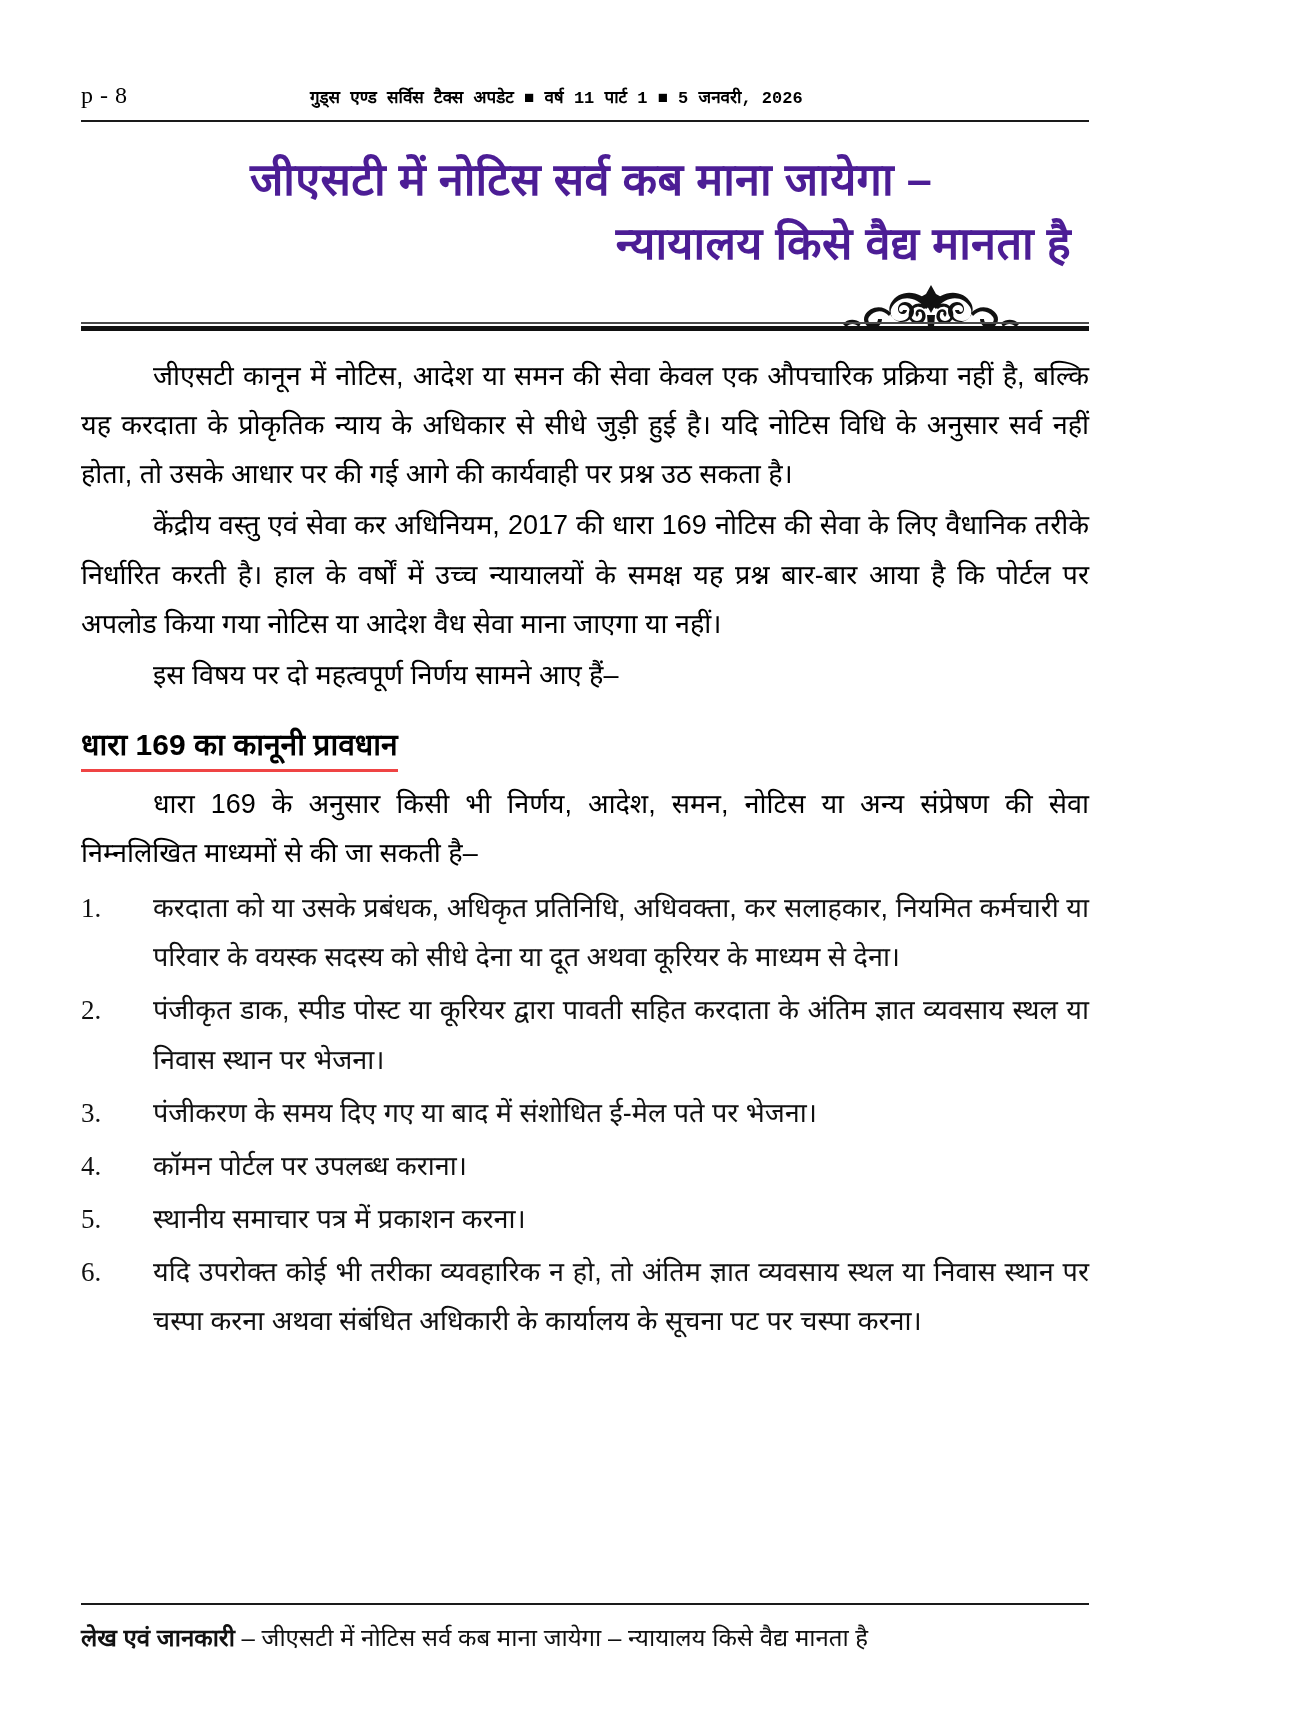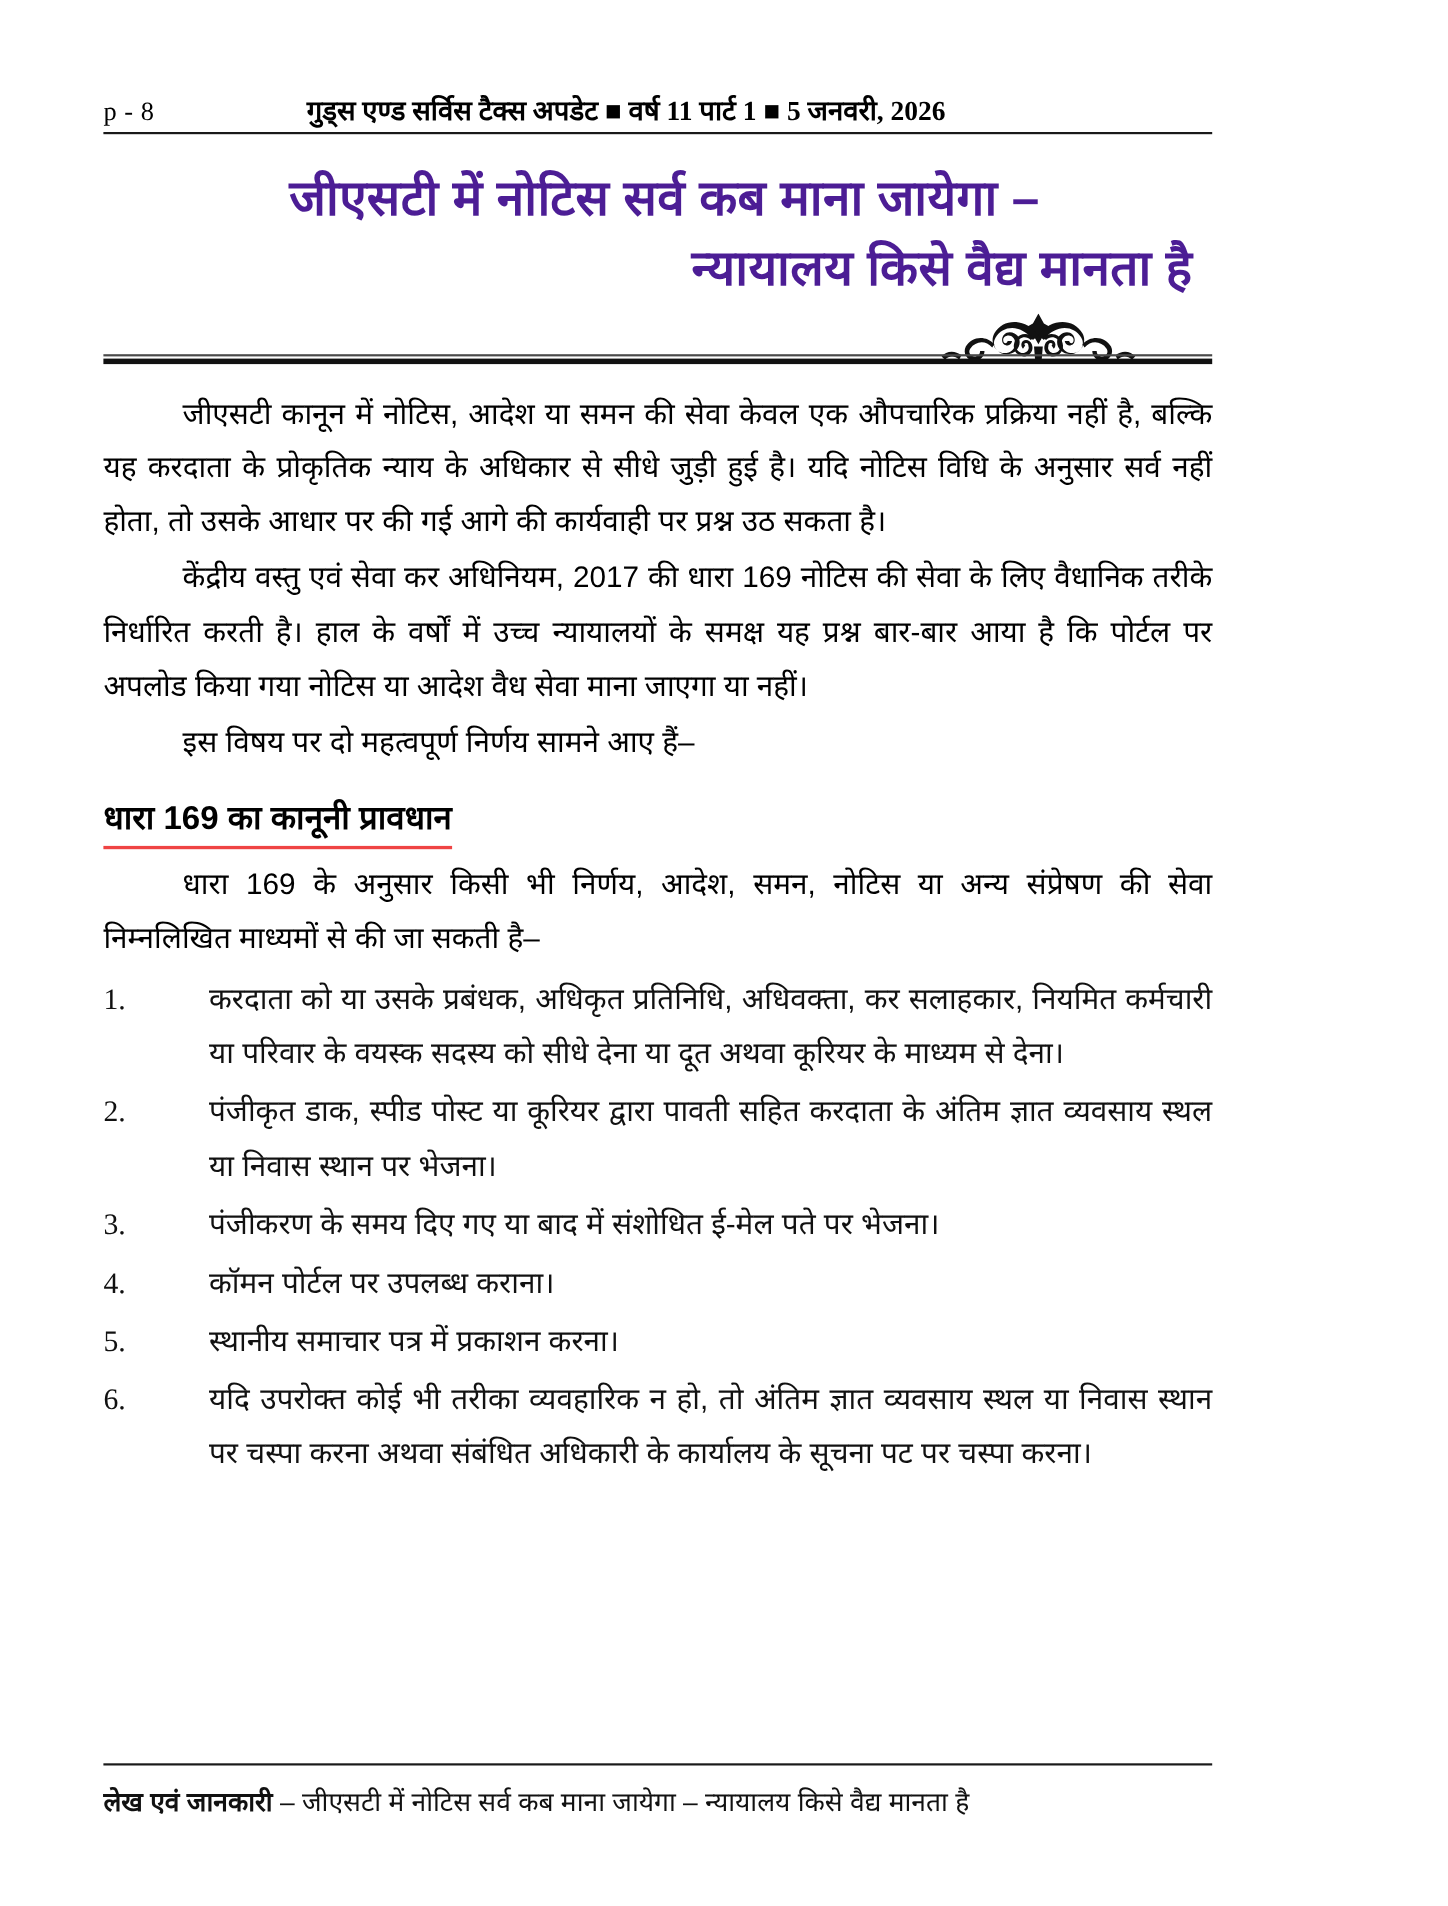--- a/index.html
+++ b/index.html
@@ -10,21 +10,21 @@
   body {
     width: 1316px;
     height: 1733px;
     font-family: "Liberation Serif", "DejaVu Serif", serif;
     color: #111111;
     position: relative;
     overflow: hidden;
   }
   .page {
     position: absolute;
-    left: 16px; top: 0;
+    left: 3px; top: 0;
     width: 1121px;
     height: 1733px;
     box-sizing: border-box;
     padding: 0;
   }
 
   
   .runhead {
     position: absolute;
     left: 78px;
@@ -36,23 +36,23 @@
   .runhead-folio {
     font-family: "Liberation Serif", "DejaVu Serif", serif;
     font-size: 24px;
     letter-spacing: 0.5px;
     color: #000;
     white-space: nowrap;
   }
   .runhead-title {
     flex: 1;
     text-align: center;
-    font-family: Liberation Serif, serif;
+    font-family: Liberation Mono, monospace;
     font-weight: bold;
-    font-size: 25px;
+    font-size: 17px;
     color: #000;
     white-space: nowrap;
     padding-right: 104px;
   }
   .runhead-rule {
     position: absolute;
     left: 78px;
     top: 120px;
     width: 1008px;
     height: 0;
@@ -153,21 +153,20 @@
     color: #111;
   }
   .li-text {
     flex: 1;
     font-family: "Liberation Sans", "DejaVu Sans", sans-serif;
     font-size: 27px;
     line-height: 1.82;
     text-align: justify;
     text-justify: inter-word;
     color: #111;
-    margin-left: 24px;
   }
 
   
   .footer-rule {
     position: absolute;
     left: 78px;
     top: 1603px;
     width: 1008px;
     height: 0;
     border-top: 2px solid #1a1a1a;

